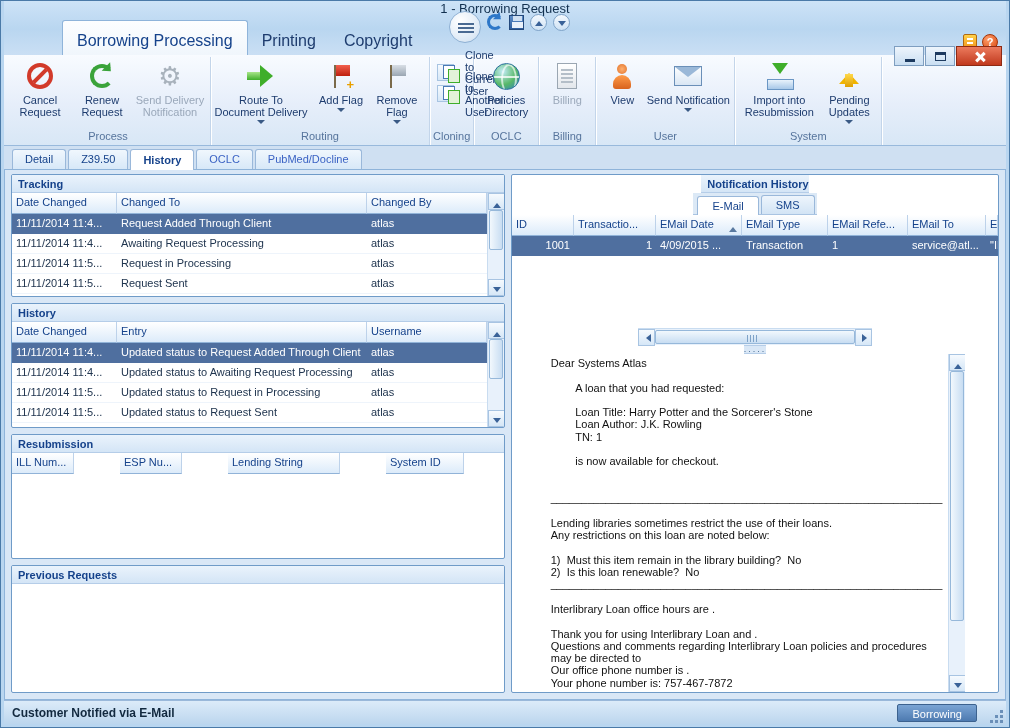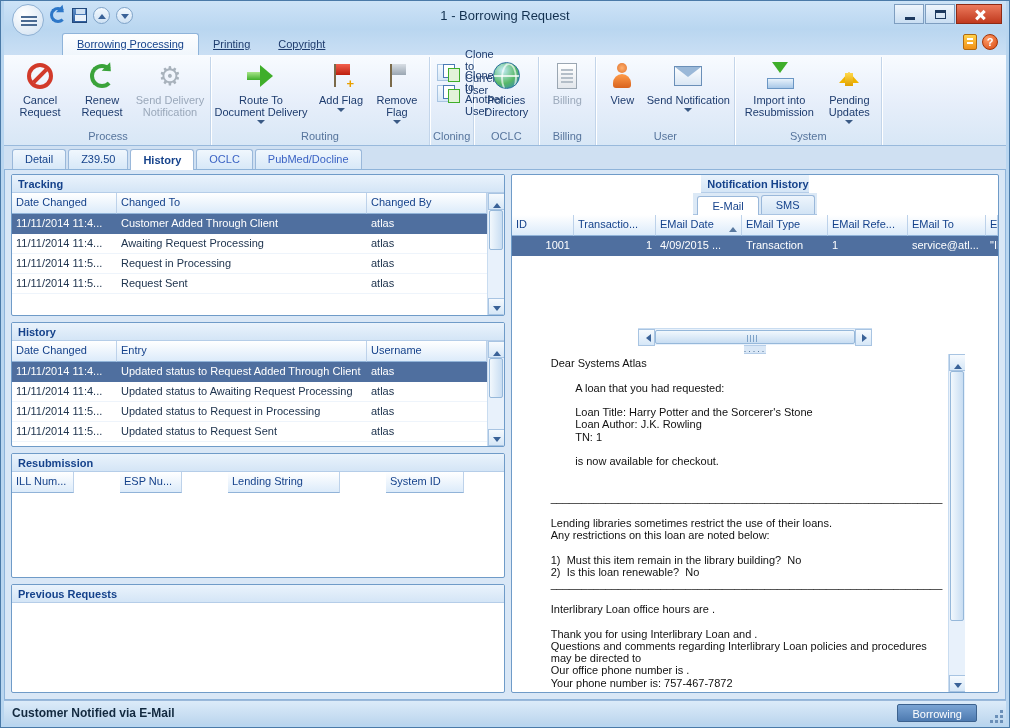--- a/index.html
+++ b/index.html
@@ -4,21 +4,21 @@
 <style>
   * { box-sizing: border-box; margin: 0; padding: 0; }
   html,body { width:1010px; height:728px; overflow:hidden; }
   body { font-family:"Liberation Sans", sans-serif; font-size:11px; color:#1e3c6e; }
 
   .window { width:1010px; height:728px; background:#b9d6f0; border:1px solid #4a7aa8;
             padding:0 3px 3px 3px; display:flex; flex-direction:column; }
 
   
   .titlebar { height:28px; position:relative; display:flex; align-items:center;
-              background:linear-gradient(#cde3f7,#b9d6f0); }
+              background:linear-gradient(#cde3f7,#b9d6f0);flex-direction:column; }
   .qat { display:flex; align-items:center; gap:6px; padding-left:8px; z-index:5; }
   .app-circle { width:32px; height:32px; border-radius:50%; margin-top:10px;
                 background:radial-gradient(circle at 35% 30%, #ffffff, #dde9f5 70%, #c2d7ec);
                 border:1px solid #8fb1d4; position:relative; }
   .app-circle i { position:absolute; left:8px; top:11px; width:16px; height:2px; background:#4a6a92;
                   box-shadow:0 4px 0 #4a6a92, 0 8px 0 #4a6a92; }
   .ic-sync { width:16px; height:16px; border:3px solid #2d77c8; border-right-color:transparent;
              border-radius:50%; position:relative; }
   .ic-sync::after { content:""; position:absolute; right:-6px; top:-3px;
                     border:5px solid transparent; border-left:6px solid #2d77c8; transform:rotate(40deg); }
@@ -37,21 +37,21 @@
   .winbtn.close { width:46px; background:linear-gradient(#ec7a5d,#c0391e); border-color:#8e2a14; }
   .glyph-min { position:absolute; left:10px; top:12px; width:10px; height:3px; background:#1d3a5f; }
   .glyph-max { position:absolute; left:9px; top:5px; width:11px; height:9px; border:1px solid #1d3a5f; border-top:3px solid #1d3a5f; }
   .glyph-close { position:absolute; left:17px; top:4px; width:12px; height:12px; }
   .glyph-close::before, .glyph-close::after { content:""; position:absolute; left:5px; top:0; width:2.5px; height:12px; background:#fff; }
   .glyph-close::before { transform:rotate(45deg); } .glyph-close::after { transform:rotate(-45deg); }
 
   
   .ribbon-tabrow { height:26px; display:flex; align-items:flex-end; padding-left:58px; position:relative;
                    background:linear-gradient(#b9d6f0,#cadff4); }
-  .rtab { padding:4px 14px 5px; font-size:11px; color:#1e3c6e; border-radius:3px 3px 0 0;text-decoration:underline; }
+  .rtab { padding:11px 14px 5px; font-size:16px; color:#1e3c6e; border-radius:3px 3px 0 0; }
   .rtab.active { background:linear-gradient(#fdfeff,#f0f6fc); border:1px solid #8fb4da; border-bottom:none; color:#15428b; }
   .tabrow-right { position:absolute; right:8px; top:5px; display:flex; gap:5px; align-items:center; }
   .ic-style { width:14px; height:16px; background:linear-gradient(#ffd24a,#f09018); border:1px solid #b06a10; border-radius:2px; position:relative; }
   .ic-style::after { content:""; position:absolute; left:3px; top:3px; width:6px; height:2px; background:#fff; box-shadow:0 4px 0 #fff; }
   .ic-help { width:16px; height:16px; border-radius:50%; background:radial-gradient(circle at 35% 30%, #ff9d6a, #d8480f);
              border:1px solid #a33408; color:#fff; font-weight:bold; font-size:11px; text-align:center; line-height:15px; }
   .ic-help::before { content:"?"; }
 
   
   .ribbon { height:92px; background:linear-gradient(#f8fbff,#e6eefa 55%, #d8e7f6); border-bottom:1px solid #98b9dc;
@@ -364,32 +364,32 @@
     <div class="dtab">Z39.50</div>
     <div class="dtab active">History</div>
     <div class="dtab link">OCLC</div>
     <div class="dtab link">PubMed/Docline</div>
   </div>
 
   <div class="main">
 
     <div class="leftcol">
 
-      <div class="panel" style="height:142px;">
+      <div class="panel" style="height:123px;">
         <div class="panel-h">Tracking</div>
         <div class="gridwrap">
           <div class="gridarea">
             <div class="ghead cols3">
               <div class="gh">Date Changed</div>
               <div class="gh">Changed To</div>
               <div class="gh">Changed By</div>
             </div>
             <div class="grow cols3 selected">
               <div class="gc">11/11/2014 11:4...</div>
-              <div class="gc">Customer Added Through Client</div>
+              <div class="gc">Request Added Through Client</div>
               <div class="gc">atlas</div>
             </div>
             <div class="grow cols3">
               <div class="gc">11/11/2014 11:4...</div>
               <div class="gc">Awaiting Request Processing</div>
               <div class="gc">atlas</div>
             </div>
             <div class="grow cols3">
               <div class="gc">11/11/2014 11:5...</div>
               <div class="gc">Request in Processing</div>

